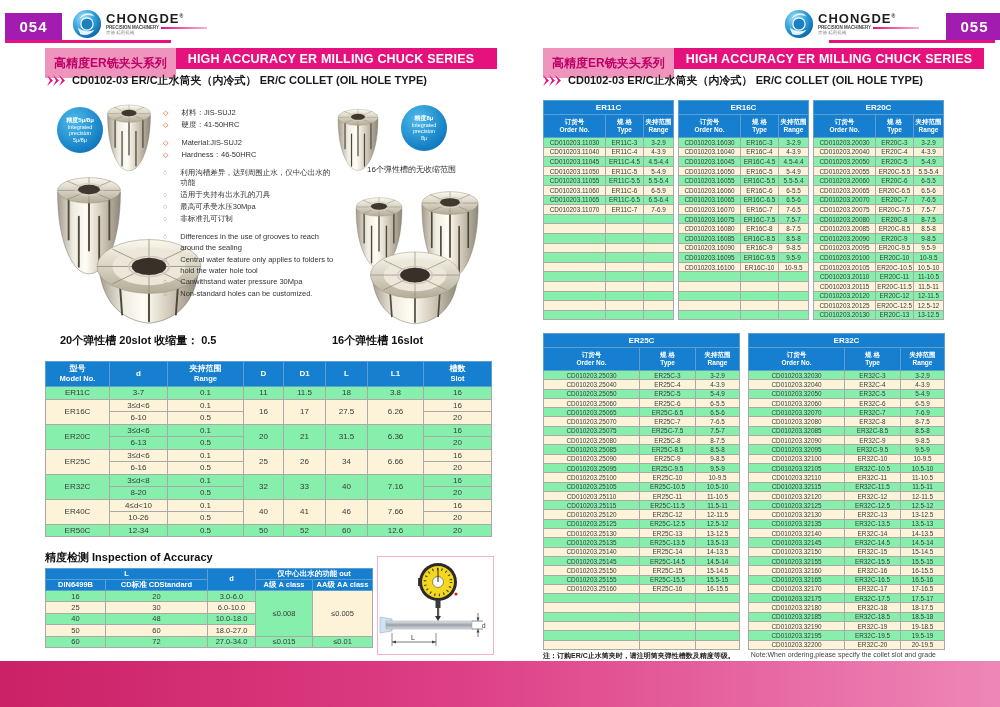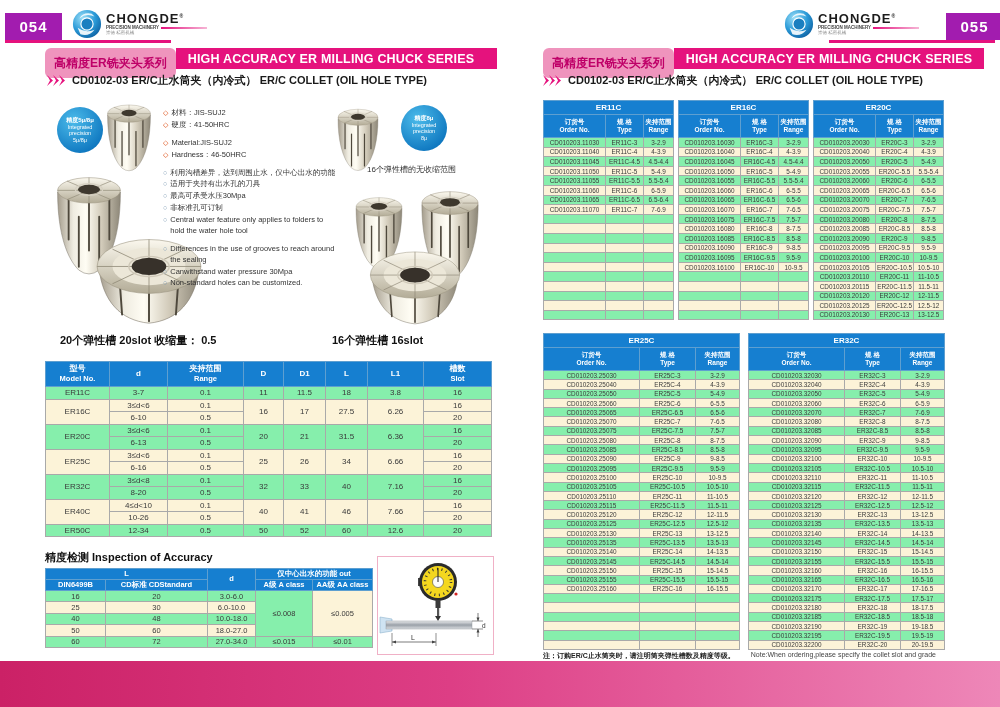--- a/index.html
+++ b/index.html
@@ -22,42 +22,42 @@
   .logo-txt{display:flex;flex-direction:column;line-height:1.05;}
   .logo-name{font-size:13px;font-weight:bold;color:#1c1c1c;letter-spacing:1px;}
   .reg{font-size:5px;vertical-align:super;}
   .logo-sub{font-size:4.5px;font-weight:bold;color:#444;display:flex;align-items:center;gap:2px;}
   .pinkline{display:inline-block;width:46px;height:2px;background:linear-gradient(90deg,#e5127d,#f6b6d6);}
   .logo-cn{font-size:4.5px;color:#888;}
 
   
   .banner{position:absolute;height:21px;display:flex;font-weight:bold;top:48px;}
   .bn-l{left:45px;width:452px;} .bn-r{left:43px;width:414px;}
-  .banner-cn{background:#ef94bd;color:#bf0068;font-size:12px;display:flex;align-items:center;padding:15px 9px;white-space:nowrap;border-radius:6px;}
+  .banner-cn{background:#ef94bd;color:#bf0068;font-size:12px;display:flex;align-items:center;padding:15px 9px;white-space:nowrap;}
   .banner-en{background:#e5127d;color:#fff;font-size:12.5px;flex:1;display:flex;align-items:center;padding:0 12px;letter-spacing:.2px;white-space:nowrap;}
 
   
   .sec-title{position:absolute;top:73px;display:flex;align-items:center;gap:5px;
              font-size:11px;font-weight:bold;color:#1a1a1a;white-space:nowrap;}
   .st-l{left:47px;} .st-r{left:43px;}
   .chev{width:20px;height:11px;flex:none;}
 
   
   .collet{position:absolute;}
   .badge{position:absolute;width:46px;height:46px;border-radius:50%;
          background:radial-gradient(circle at 36% 30%,#4cbbea,#1079c1 75%,#0a629f);
          color:#fff;display:flex;flex-direction:column;align-items:center;justify-content:center;
          line-height:1.2;text-align:center;}
   .badge .b0{font-size:6px;font-weight:bold;} .badge .bn{font-size:5.5px;}
   .bdg-l{left:57px;top:107px;} .bdg-r{left:401px;top:105px;}
   .img-note{position:absolute;left:367px;top:164px;font-size:8px;color:#333;}
 
   
   .features{position:absolute;left:163px;top:108px;width:174px;font-size:7.5px;color:#333;line-height:1.45;}
-  .bullet{display:flex;gap:3px;margin-bottom:1px;}
+  .bullet{display:flex;gap:13px;margin-bottom:1px;}
   .bullet.gap{margin-top:7px;}
   .mark{flex:none;font-size:7px;line-height:1.5;}
   .mk-d{color:#e0561f;} .mk-o{color:#7f9cb5;}
 
   
   .caption{position:absolute;top:333px;font-size:11px;font-weight:bold;color:#111;white-space:nowrap;}
   .cap-20{left:60px;} .cap-16{left:332px;}
 
   
   table{border-collapse:collapse;table-layout:fixed;background:#86efac;}
@@ -270,27 +270,27 @@
           <span>适用于夹持有出水孔的刀具</span>
         </div>
         <div class="bullet">
           <span class="mark mk-o">○</span>
           <span>最高可承受水压30Mpa</span>
         </div>
         <div class="bullet">
           <span class="mark mk-o">○</span>
           <span>非标准孔可订制</span>
         </div>
+        <div class="bullet gap">
+          <span class="mark mk-o">○</span>
+          <span>Differences in the use of grooves to reach around the sealing</span>
+        </div>
         <div class="bullet">
           <span class="mark mk-o">○</span>
           <span>Central water feature only applies to folders to hold the water hole tool</span>
-        </div>
-        <div class="bullet gap">
-          <span class="mark mk-o">○</span>
-          <span>Differences in the use of grooves to reach around the sealing</span>
         </div>
         <div class="bullet">
           <span class="mark mk-o">○</span>
           <span>Canwithstand water pressure 30Mpa</span>
         </div>
         <div class="bullet">
           <span class="mark mk-o">○</span>
           <span>Non-standard holes can be customized.</span>
         </div>
       </div>

